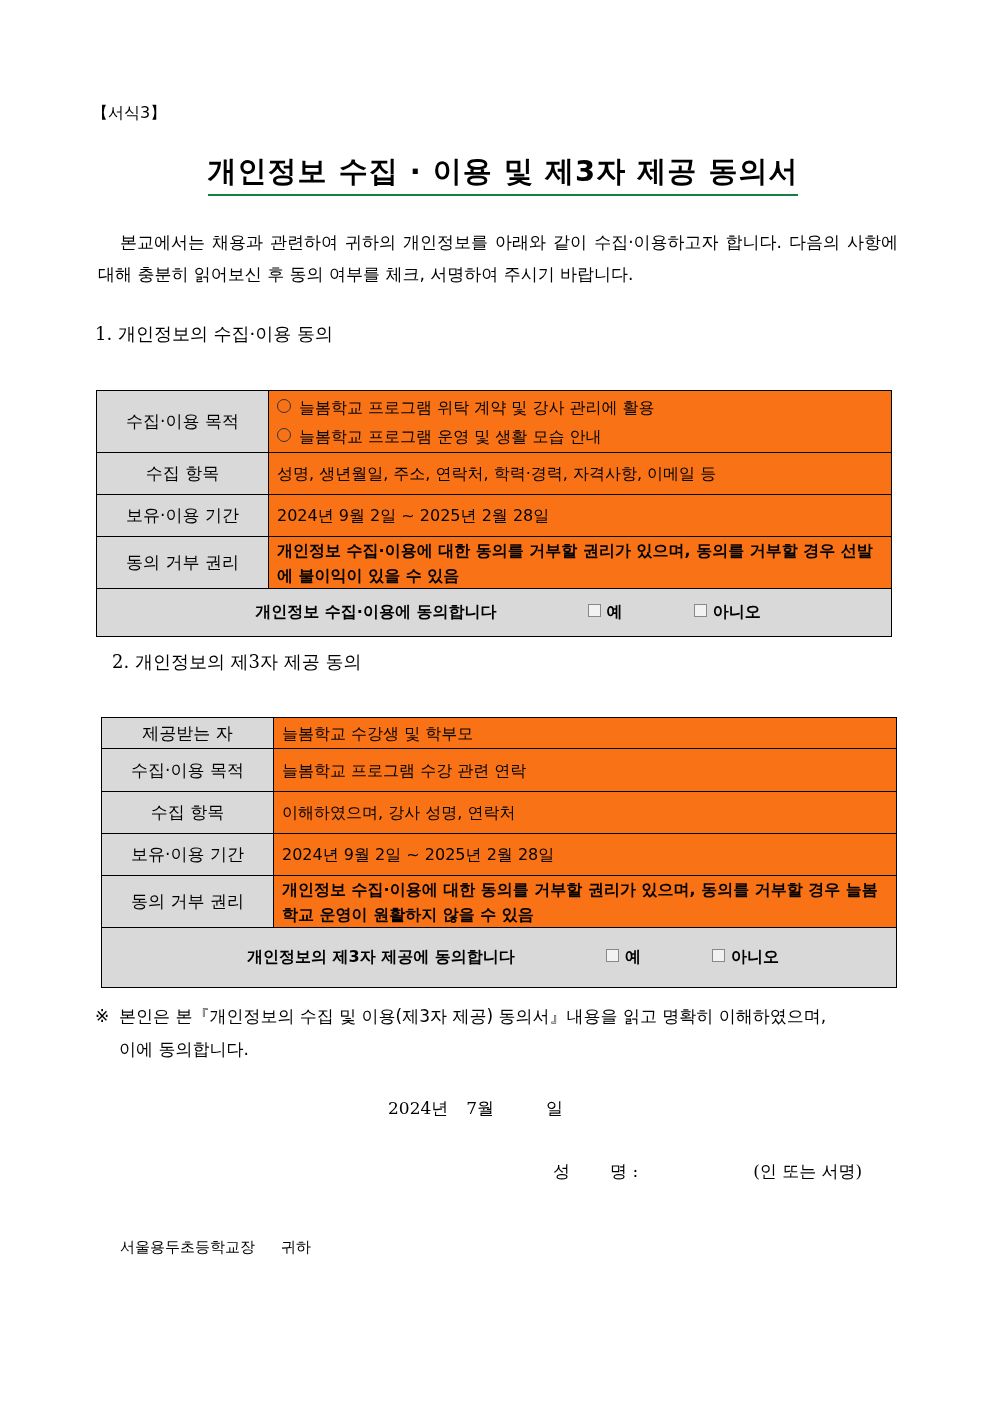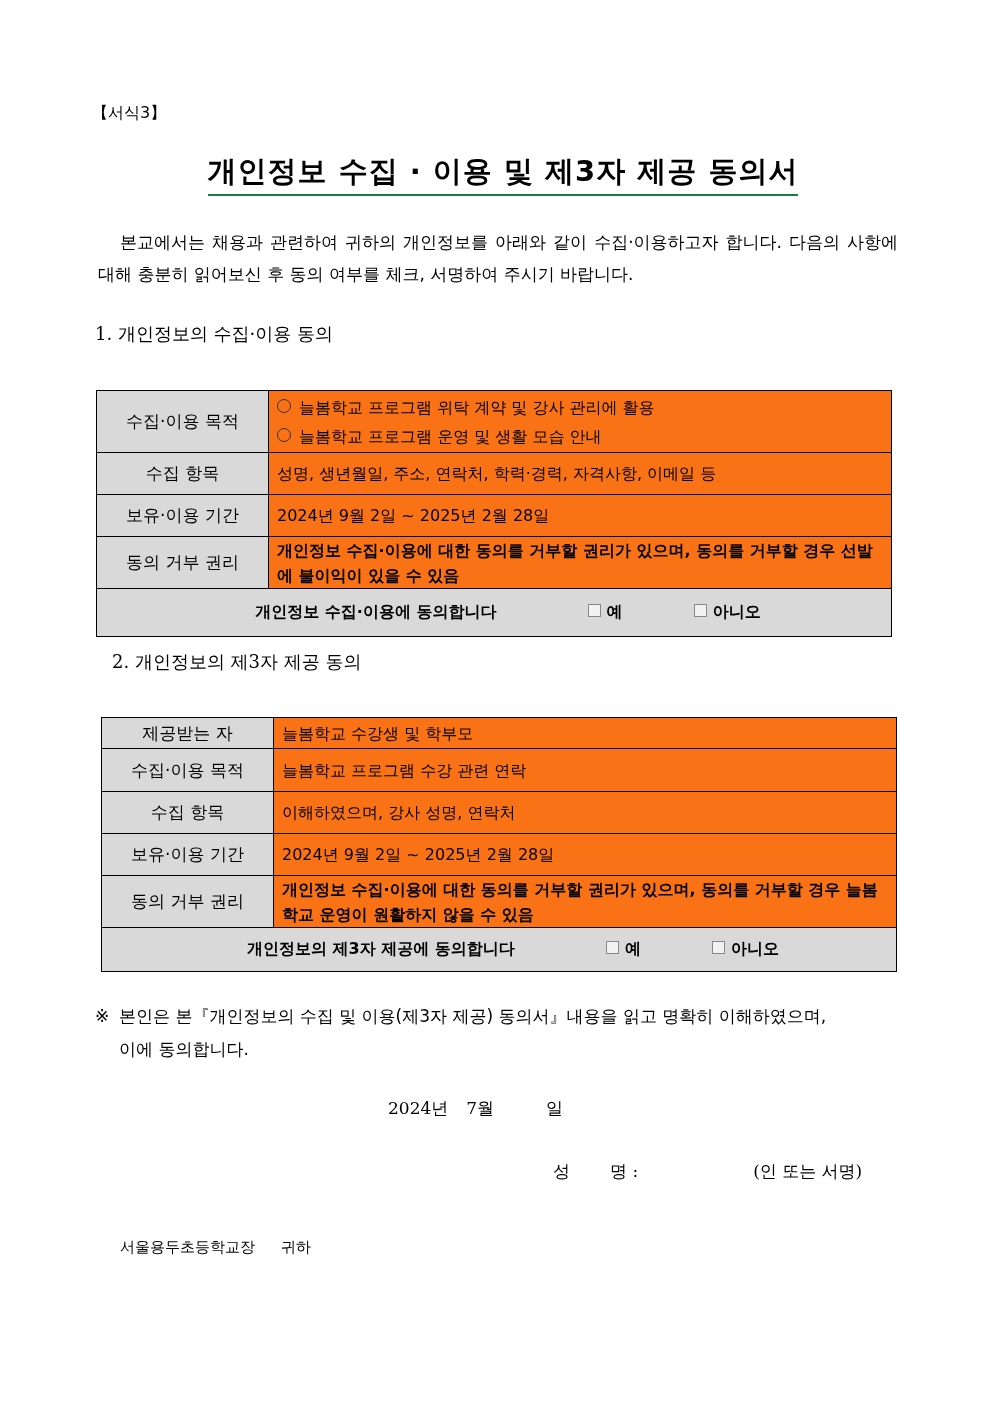--- a/index.html
+++ b/index.html
@@ -134,21 +134,21 @@
     <td class="val">이해하였으며, 강사 성명, 연락처</td>
   </tr>
   <tr style="height:42px">
     <td class="lbl">보유·이용 기간</td>
     <td class="val">2024년 9월 2일 ~ 2025년 2월 28일</td>
   </tr>
   <tr style="height:52px">
     <td class="lbl">동의 거부 권리</td>
     <td class="val single" style="line-height:25px">개인정보 수집·이용에 대한 동의를 거부할 권리가 있으며, 동의를 거부할 경우 늘봄학교 운영이 원활하지 않을 수 있음</td>
   </tr>
-  <tr style="height:44px">
+  <tr style="height:60px">
     <td class="consent" colspan="2">
       <span>개인정보의 제3자 제공에 동의합니다</span>
       <span class="gap1"></span>
       <span><span class="ckbox"></span><span>예</span></span>
       <span class="gap2"></span>
       <span><span class="ckbox"></span><span>아니오</span></span>
     </td>
   </tr>
 </tbody>
   </table>

